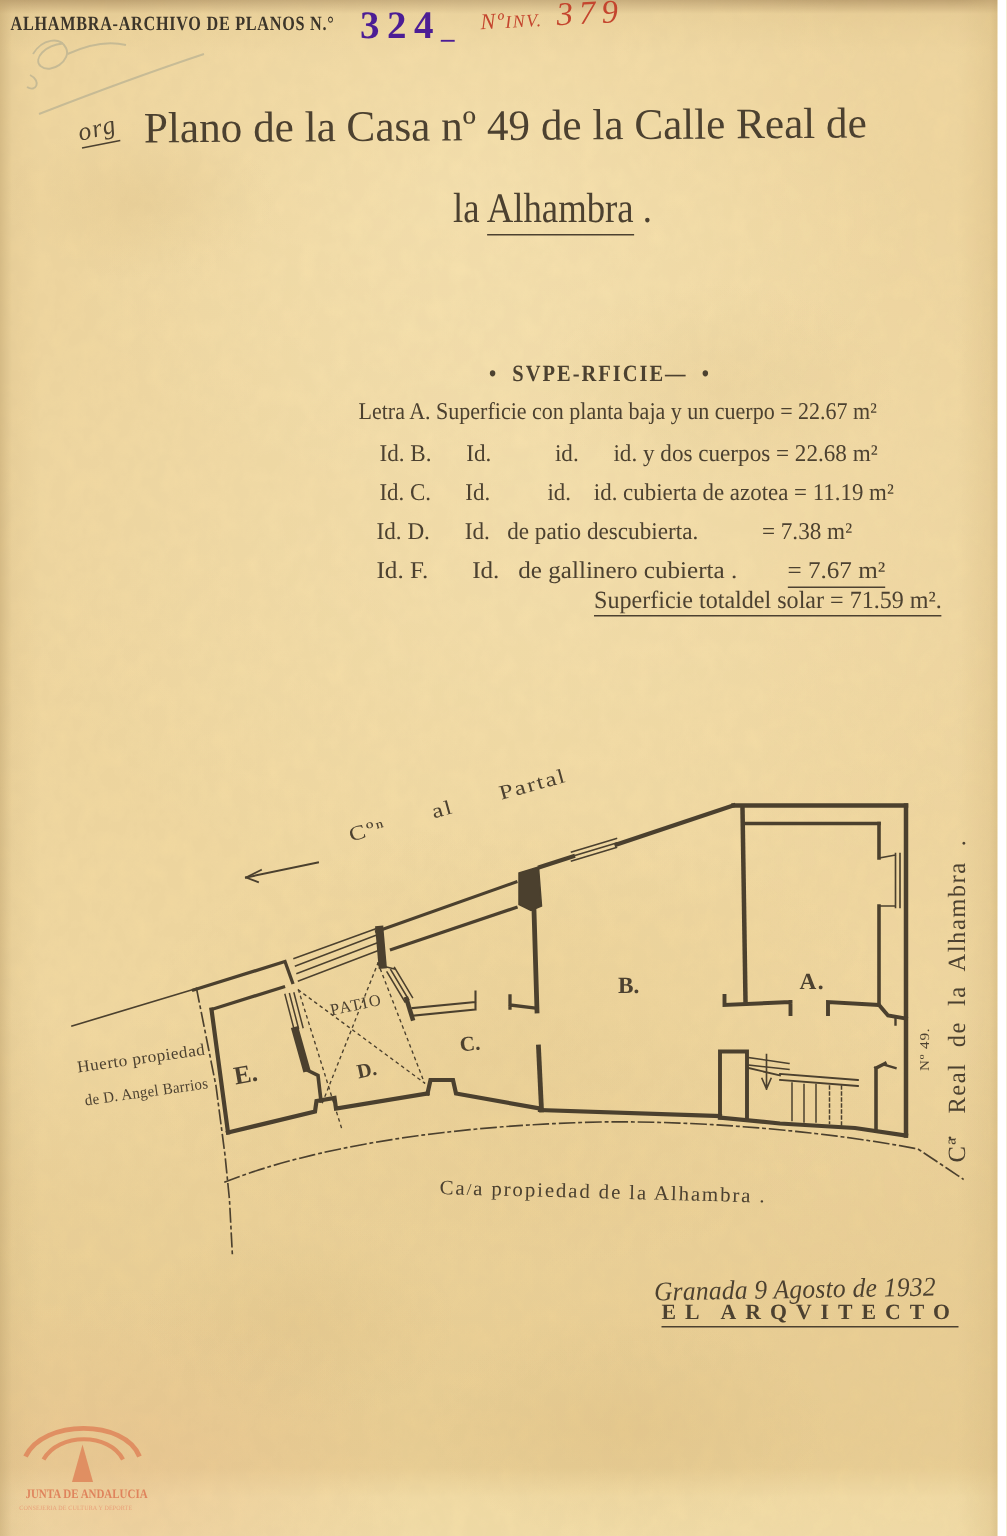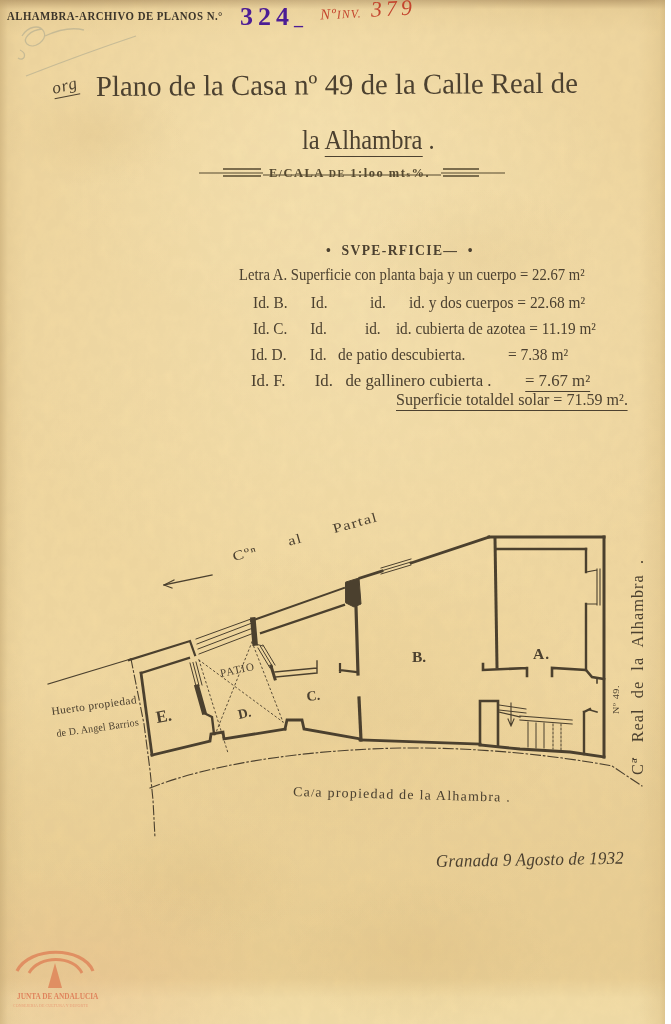--- a/index.html
+++ b/index.html
@@ -54,34 +54,20 @@
       <path d="M20 50 C 28 54, 24 62, 18 58"></path>
     </g>
   </svg>
 
   <div class="abs ink" style="left:52px;top:76px;font-size:17px;font-style:italic;transform:rotate(-14deg);letter-spacing:1px;">org<span style="display:block;border-top:1.3px solid #4c4130;margin-top:0px;transform:rotate(3deg);"></span></div>
 
   <div class="abs ink" style="left:96px;top:70px;font-size:29px;letter-spacing:0px;white-space:nowrap;transform-origin:0 50%;transform:rotate(-.4deg) scaleX(.992);" id="t1">Plano de la Casa nº 49 de la Calle Real de</div>
 
   <div class="abs ink" style="left:302px;top:124px;font-size:28px;letter-spacing:0px;white-space:nowrap;transform-origin:0 50%;transform:scaleX(.875);" id="t2">la <span style="border-bottom:1.6px solid #4c4130;padding-bottom:1px;">Alhambra</span> .</div>
 
-  <div class="abs" style="left:197px;top:162px;width:310px;height:22px;">
-    <svg width="310" height="22" viewBox="0 0 310 22">
-      <g stroke="#54482f" fill="none">
-        <path d="M2 11 H 66" stroke-width="1.2"></path>
-        <path d="M26 7 H 64" stroke-width="1.4"></path>
-        <path d="M26 14 H 64" stroke-width="1.4"></path>
-        <path d="M246 7 H 282" stroke-width="1.4"></path>
-        <path d="M246 14 H 282" stroke-width="1.4"></path>
-        <path d="M244 11 H 308" stroke-width="1.2"></path>
-        <path d="M66 13 H 244" stroke-width="1.1"></path>
-      </g>
-      <text x="72" y="15" font-size="12.5" font-weight="bold" fill="#54482f" letter-spacing="1.5">E<tspan font-size="11">/</tspan>CALA <tspan font-size="10">DE</tspan> 1:loo mt<tspan font-size="9">s</tspan>%.</text>
-    </svg>
-  </div>
 
   <div class="abs ink" style="left:326px;top:241px;font-size:15.5px;font-weight:bold;letter-spacing:1.5px;white-space:nowrap;transform-origin:0 50%;transform:scaleX(.881);" id="sv0">• &nbsp;SVPE-RFICIE— &nbsp;•</div>
 
   <div class="abs ink" style="left:239px;top:266px;font-size:16px;white-space:nowrap;transform-origin:0 50%;transform:scaleX(0.917);" id="la">Letra A. Superficie con planta baja y un cuerpo<span style="letter-spacing:0">&nbsp;= 22.67 m²</span></div>
 
   <div class="abs ink" style="left:253px;top:294px;font-size:16px;white-space:nowrap;transform-origin:0 50%;transform:scaleX(0.964);" id="lb">Id. B.&nbsp;&nbsp;&nbsp;&nbsp;&nbsp;&nbsp;Id.&nbsp;&nbsp;&nbsp;&nbsp;&nbsp;&nbsp;&nbsp;&nbsp;&nbsp;&nbsp;&nbsp;id.&nbsp;&nbsp;&nbsp;&nbsp;&nbsp;&nbsp;id. y dos cuerpos = 22.68 m²</div>
 
   <div class="abs ink" style="left:253px;top:320px;font-size:16px;white-space:nowrap;transform-origin:0 50%;transform:scaleX(0.954);" id="lc">Id. C.&nbsp;&nbsp;&nbsp;&nbsp;&nbsp;&nbsp;Id.&nbsp;&nbsp;&nbsp;&nbsp;&nbsp;&nbsp;&nbsp;&nbsp;&nbsp;&nbsp;id.&nbsp;&nbsp;&nbsp;&nbsp;id. cubierta de azotea = 11.19 m²</div>
 
   <div class="abs ink" style="left:251px;top:346px;font-size:16px;white-space:nowrap;transform-origin:0 50%;transform:scaleX(.9654);" id="ld">Id. D.&nbsp;&nbsp;&nbsp;&nbsp;&nbsp;&nbsp;Id.&nbsp;&nbsp;&nbsp;de patio descubierta.&nbsp;&nbsp;&nbsp;&nbsp;&nbsp;&nbsp;&nbsp;&nbsp;&nbsp;&nbsp;&nbsp;= 7.38 m²</div>
@@ -219,20 +205,21 @@
       <text x="293" y="796" font-size="13.5" letter-spacing="1.2" transform="rotate(1.5 293 796)" textLength="218" lengthAdjust="spacingAndGlyphs">Ca<tspan font-size="11">/</tspan>a propiedad de la Alhambra .</text>
 
       <text x="619" y="714" font-size="9" transform="rotate(-90 619 714)" letter-spacing=".5" textLength="29" lengthAdjust="spacingAndGlyphs">Nº 49.</text>
 
       <text x="643" y="775" font-size="16.5" transform="rotate(-90 643 775)" letter-spacing="1" textLength="216" lengthAdjust="spacingAndGlyphs">Cª̇&nbsp;&nbsp; Real&nbsp; de&nbsp; la&nbsp; Alhambra&nbsp; .</text>
     </g>
   </svg>
 
   <div class="abs ink" style="left:436px;top:851px;font-size:18px;font-style:italic;white-space:nowrap;letter-spacing:.2px;transform:rotate(-1deg) scaleX(.942);transform-origin:0 50%;" id="gr">Granada 9 Agosto de 1932</div>
 
+  <div class="abs ink" style="left:441px;top:867px;font-size:14.5px;white-space:nowrap;letter-spacing:6px;font-weight:bold;"><span style="border-bottom:1.5px solid #4c4130;padding-bottom:1px;">EL ARQVITECTO</span></div>
 
   <svg class="abs" style="left:0;top:930px;" width="130" height="94" viewBox="0 0 130 94">
     <g stroke="#e08f62" fill="none">
       <path d="M17 41 C 29 16, 83 16, 93 41" stroke-width="3.2"></path>
       <path d="M29 43 C 39 25, 73 25, 82 43" stroke-width="2.8"></path>
       <path d="M55 33 L 62 58 L 48 58 Z" fill="#e08f62" stroke="none"></path>
     </g>
     <text x="20" y="69" font-size="8.6" font-weight="bold" fill="#df835c" letter-spacing="0" transform="scale(.85 1)" style="transform-origin:0 0;">JUNTA DE ANDALUCIA</text>
     <text x="14" y="77" font-size="4.4" fill="#e99f78" letter-spacing=".1" transform="scale(.92 1)" style="transform-origin:0 0;">CONSEJERIA DE CULTURA Y DEPORTE</text>
   </svg>

